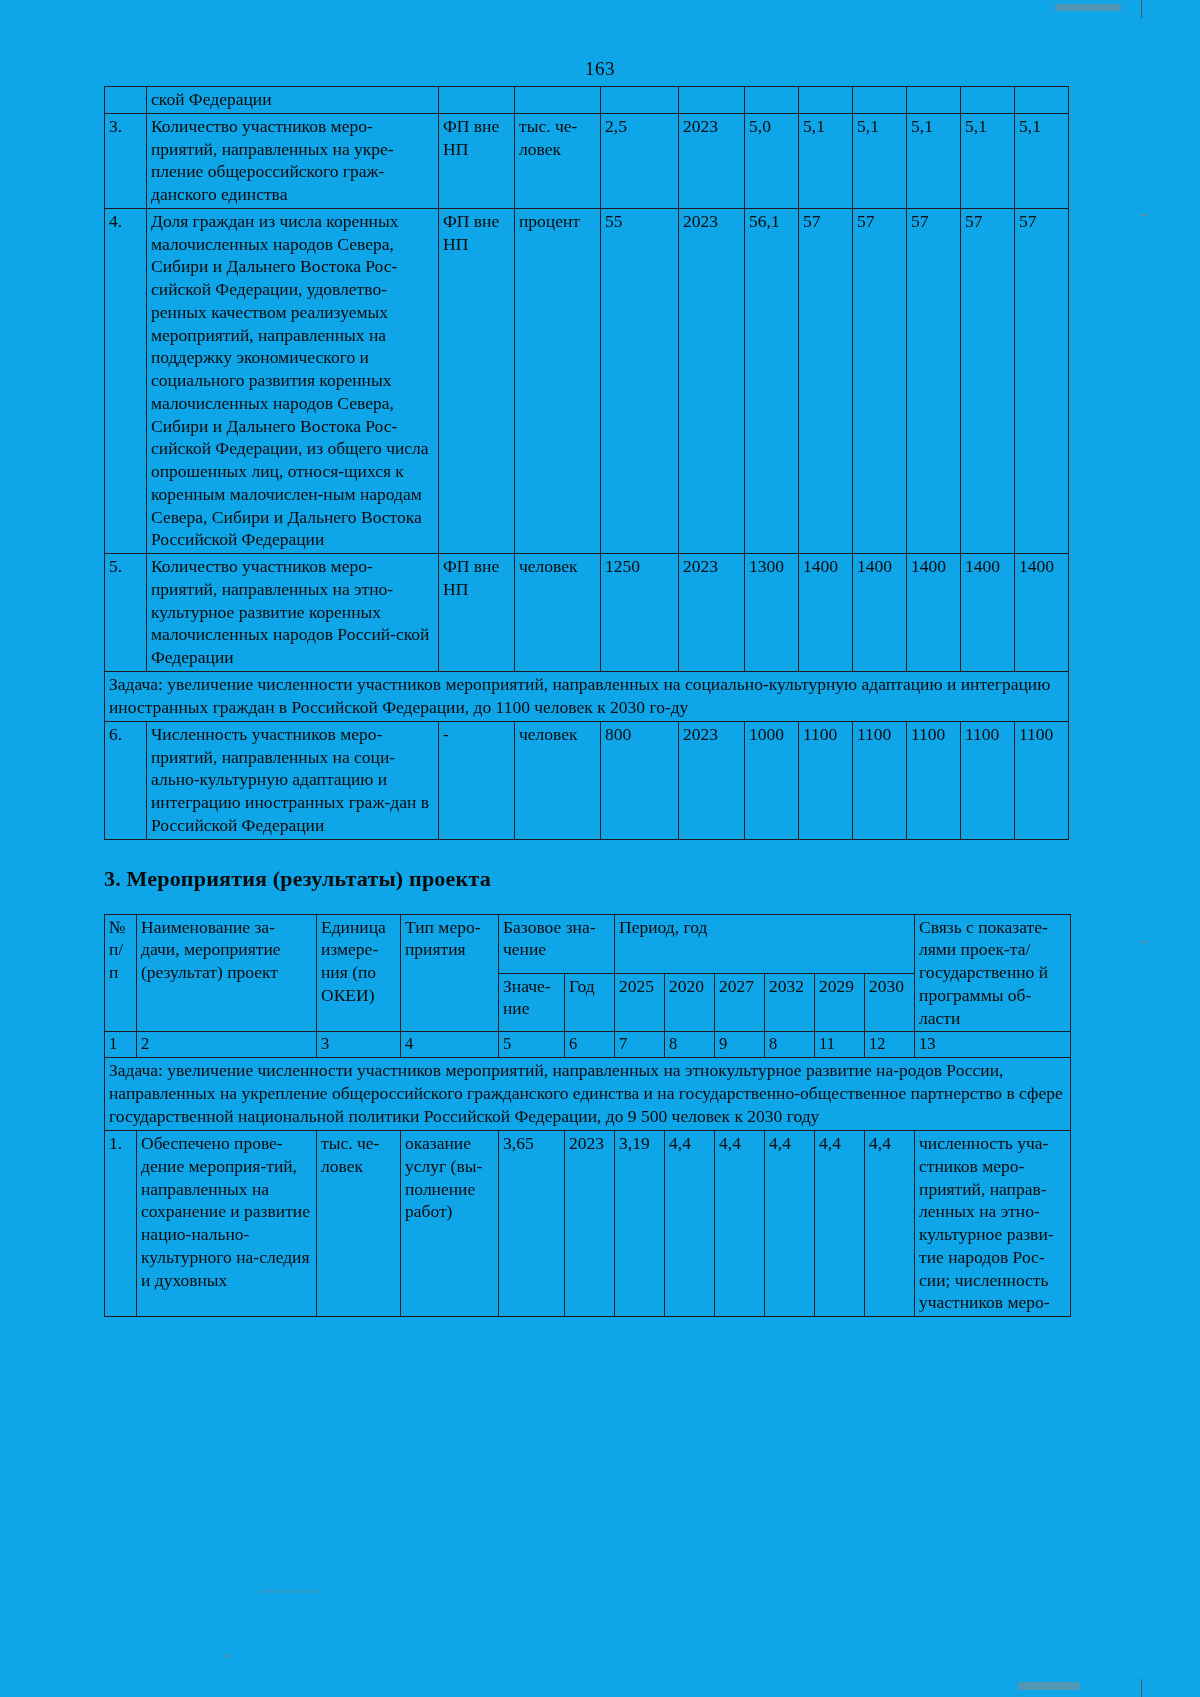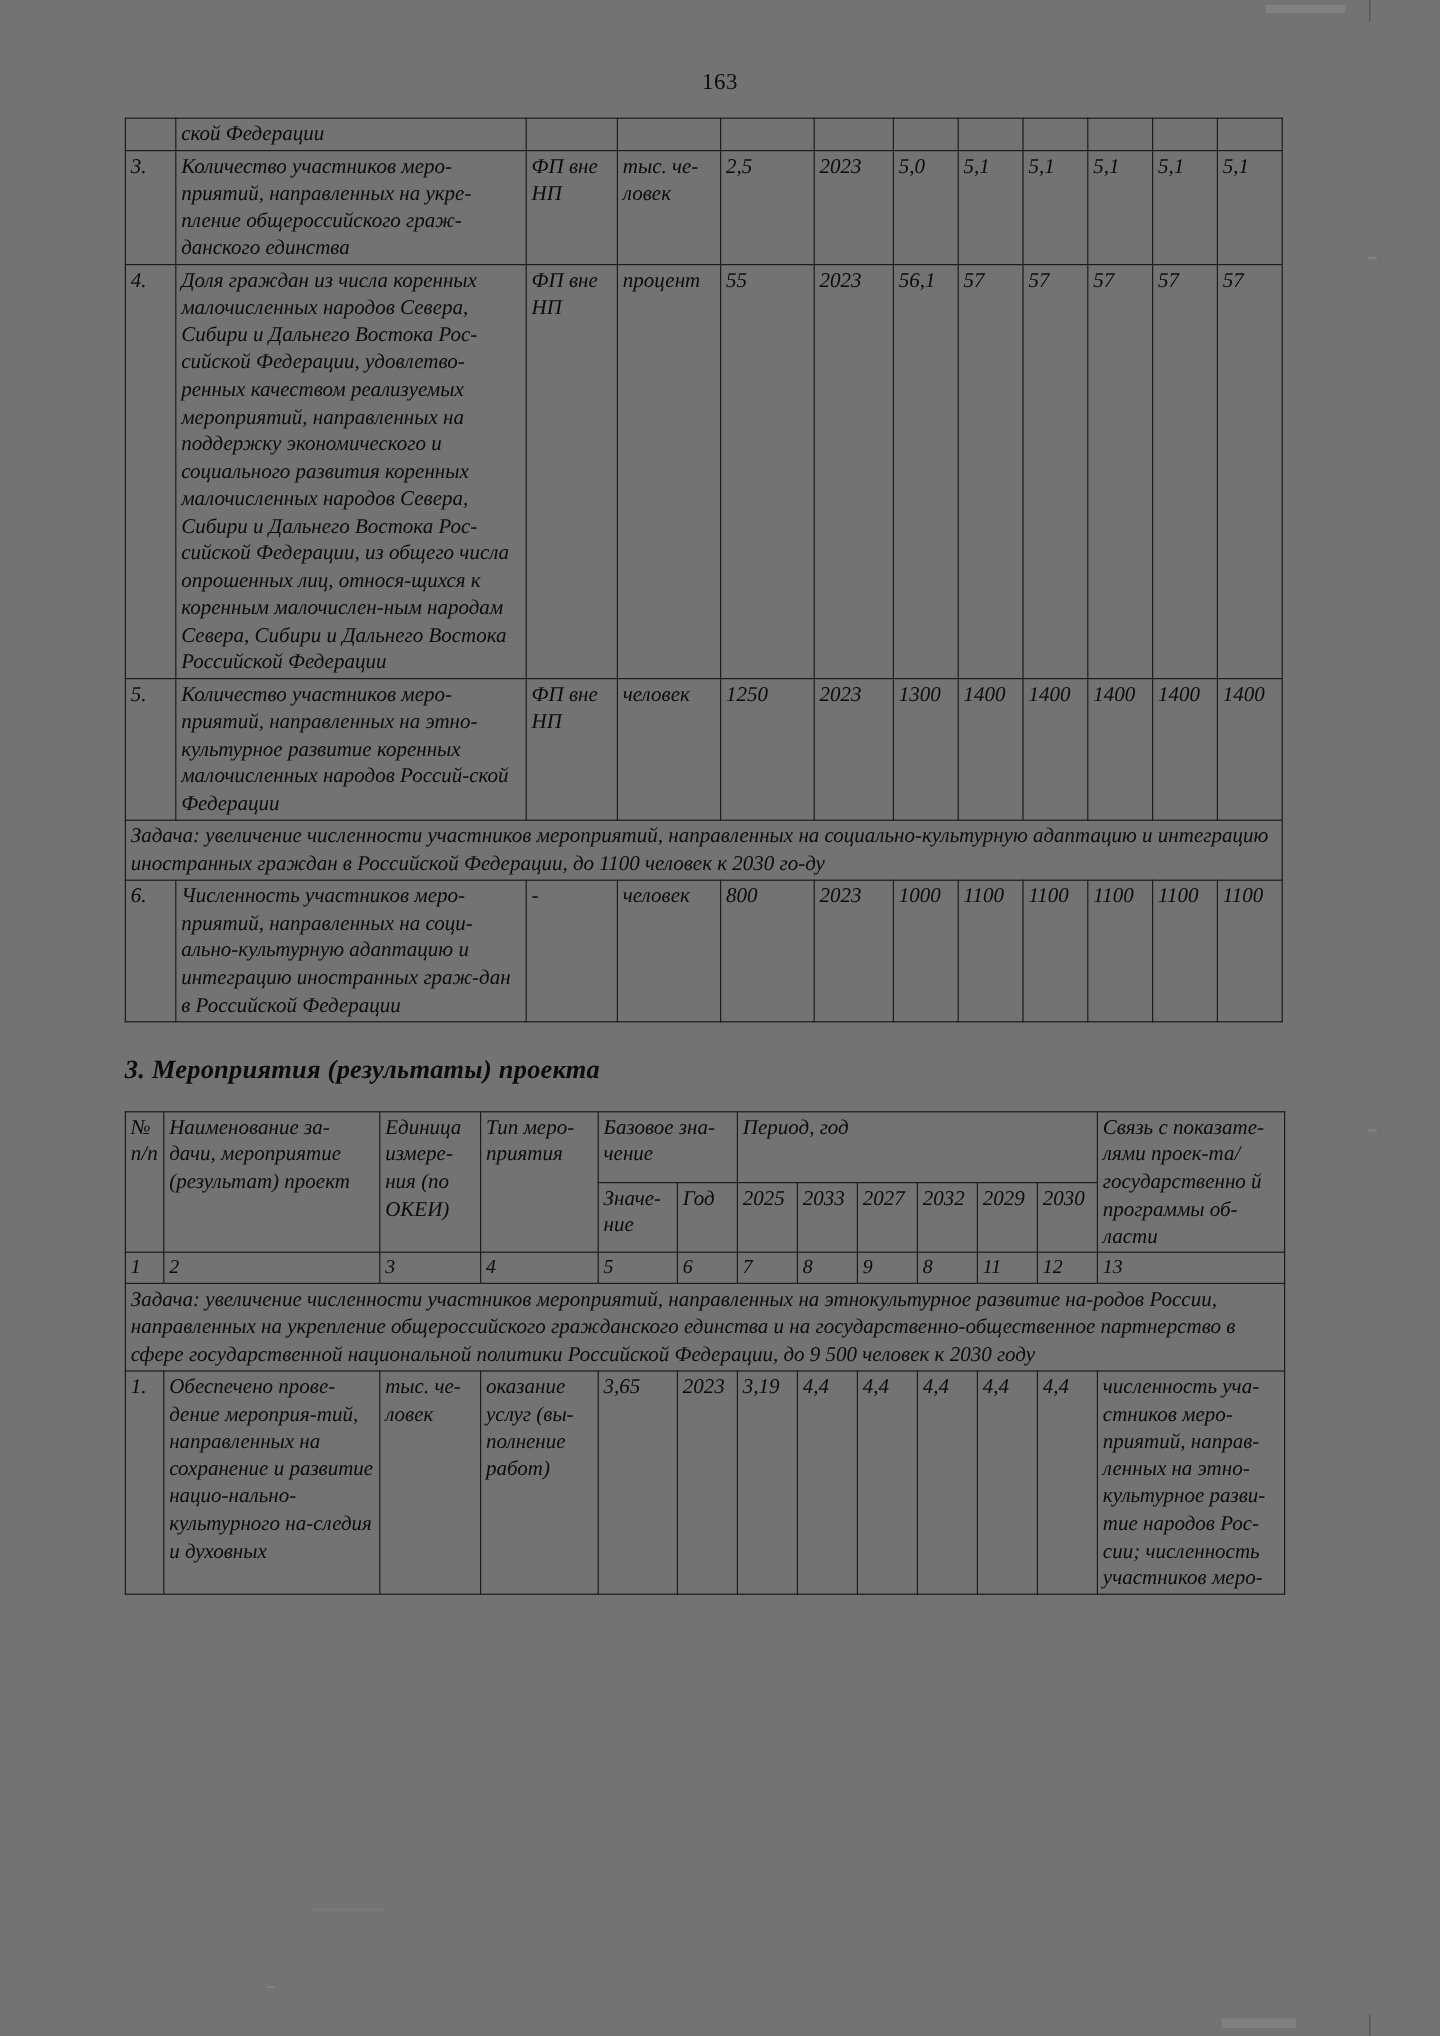--- a/index.html
+++ b/index.html
@@ -14,21 +14,21 @@
     font-family: "Liberation Serif", "DejaVu Serif", serif;
     color: #0b0b0b;
     overflow: hidden;
   }
 
   .page {
     position: absolute;
     left: 0; top: 0;
     width: 1200px;
     height: 1697px;
-    background: #737373;
+    background: #0ea5e9;
   }
 
   
   .scan-mark {
     position: absolute;
     background: #8d8d8d;
     opacity: .55;
   }
   .corner-tick {
     position: absolute;
@@ -43,23 +43,22 @@
     left: 0;
     width: 1200px;
     text-align: center;
     font-size: 19px;
     letter-spacing: .5px;
   }
 
   .content {
     position: absolute;
     left: 104px;
-    top: 98px;
+    top: 86px;
     width: 908px;
-    font-style: italic;
   }
 
   table.doc {
     border-collapse: collapse;
     table-layout: fixed;
     width: 908px;
     font-size: 17.5px;
     line-height: 1.30;
   }
   table.doc td, table.doc th {
@@ -247,21 +246,21 @@
           <th class="hl" rowspan="2">Единица измере-ния (по ОКЕИ)</th>
           <th class="hl" rowspan="2">Тип меро-приятия</th>
           <th class="hc" colspan="2">Базовое зна-чение</th>
           <th class="hc" colspan="6">Период, год</th>
           <th class="hl" rowspan="2">Связь с показате-лями проек-та/государственно й программы об-ласти</th>
         </tr>
         <tr>
           <th class="hc">Значе-ние</th>
           <th class="hc">Год</th>
           <th class="hc">2025</th>
-          <th class="hc">2033</th>
+          <th class="hc">2020</th>
           <th class="hc">2027</th>
           <th class="hc">2032</th>
           <th class="hc">2029</th>
           <th class="hc">2030</th>
         </tr>
       </thead>
       <tbody>
         <tr class="rowno">
           <td>1</td>
           <td>2</td>

